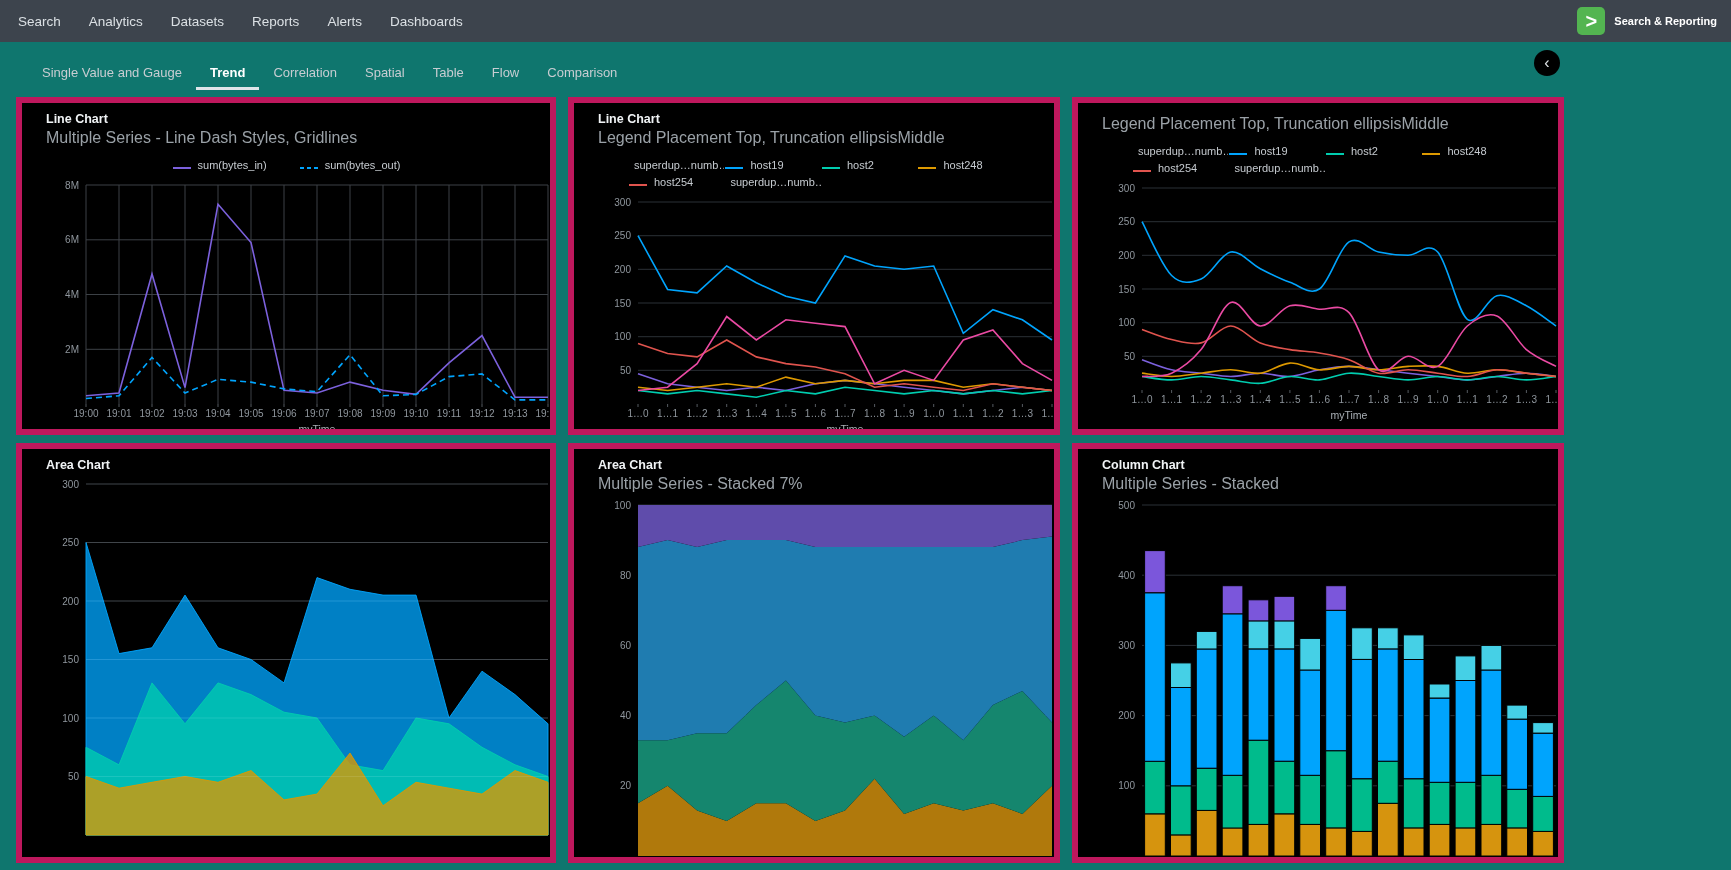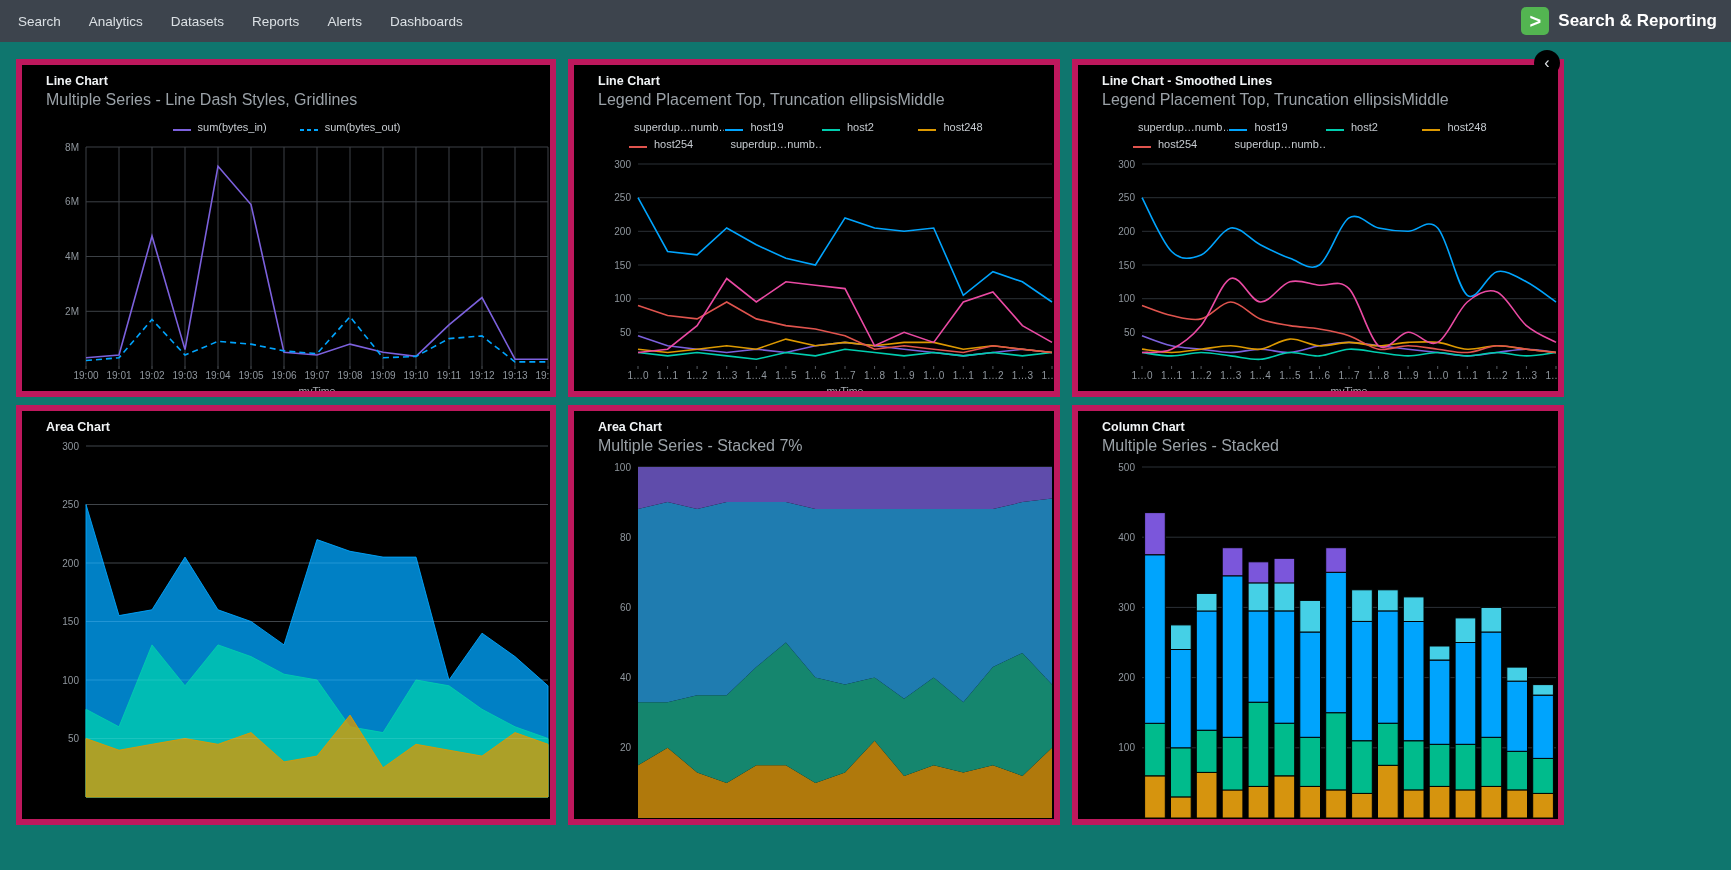--- a/index.html
+++ b/index.html
@@ -4,21 +4,21 @@
 <style>
   *{margin:0;padding:0;box-sizing:border-box}
   html,body{background:#0e1216}
   body{font-family:"Liberation Sans",sans-serif}
   .app{width:1731px;height:870px;overflow:hidden;position:relative;background:#0f766e}
   .topnav{height:42px;background:#3d444d;display:flex;align-items:center;justify-content:space-between;padding:0 14px 0 4px}
   .nav-items{display:flex;align-items:center}
   .nav-item{color:#dbe0e4;font-size:13.5px;padding:13px 14px;cursor:pointer;white-space:nowrap}
   .app-brand{display:flex;align-items:center;gap:9px;cursor:pointer}
   .logo{width:28px;height:28px;border-radius:5px;display:flex;align-items:center;justify-content:center;color:#fff;font-weight:bold;font-size:20px;line-height:1}
-  .app-name{color:#ffffff;font-weight:bold;font-size:17px;white-space:nowrap}
+  .app-name{color:#ffffff;font-weight:bold;font-size:11px;white-space:nowrap}
   .header{padding:10px 0 0 12px}
   .page-title{color:#f3f5f7;font-size:23px;font-weight:bold;letter-spacing:.2px}
   .tabs{display:flex;margin:9px 0 0 16px}
   .tab{color:#c8cdd2;font-size:13px;padding:4px 14px 7px 14px;cursor:pointer;border-bottom:3px solid transparent;white-space:nowrap}
   .tab.active{color:#ffffff;font-weight:bold;border-bottom-color:#dfe5e9}
   .collapse-btn{position:absolute;left:1534px;top:50px;width:26px;height:26px;border-radius:50%;background:#000;color:#dfe3e6;border:none;display:flex;align-items:center;justify-content:center;font-size:16px;cursor:pointer;font-family:"Liberation Sans",sans-serif}
   .grid{display:grid;grid-template-columns:540px 492px 492px;grid-template-rows:338px 420px;gap:8px 12px;margin:7px 0 0 16px}
   .panel{background:#000;border:6px solid #be185d;display:flex;flex-direction:column;padding:9px 24px;overflow:hidden}
   .p-title{color:#f0f3f5;font-size:12.5px;font-weight:bold}
   .p-sub{color:#9aa1a7;font-size:16px;margin-top:3px}
@@ -47,20 +47,29 @@
     </nav>
     <div class="app-brand">
       <div class="logo" style="background: rgb(83, 181, 81);">
         <span>&gt;</span>
       </div>
       <span class="app-name">Search &amp; Reporting</span>
     </div>
   </header>
 
   <div class="header">
+    <div class="tabs">
+      <span class="tab">Single Value and Gauge</span>
+      <span class="tab active">Trend</span>
+      <span class="tab">Correlation</span>
+      <span class="tab">Spatial</span>
+      <span class="tab">Table</span>
+      <span class="tab">Flow</span>
+      <span class="tab">Comparison</span>
+    </div>
   </div>
 
   <button class="collapse-btn">
     <span>‹</span>
   </button>
 
   <main class="grid">
 
     <section class="panel">
       <h3 class="p-title">Line Chart</h3>
@@ -227,21 +236,20 @@
             <text x="394.9" y="223" text-anchor="middle">1…2</text>
             <line x1="424.4" x2="424.4" y1="210" y2="213" stroke="#555b61"></line>
             <text x="424.4" y="223" text-anchor="middle">1…3</text>
             <line x1="454.0" x2="454.0" y1="210" y2="213" stroke="#555b61"></line>
             <text x="454.0" y="223" text-anchor="middle">1…4</text>
             <text x="247" y="239" text-anchor="middle" class="xl">myTime</text>
           </svg></div>
     </section>
 
     <section class="panel">
-      <h3 class="p-title">Line Chart - Smoothed Lines</h3>
       <div class="p-sub">Legend Placement Top, Truncation ellipsisMiddle</div>
       <div class="legend">
           <span class="leg-item">
             <svg width="20" height="6">
               <line x1="1" y1="3" x2="19" y2="3" stroke="#7c61dd" stroke-width="2"></line>
             </svg>
             <span>superdup…numb…</span>
           </span>
           <span class="leg-item">
             <svg width="20" height="6">

